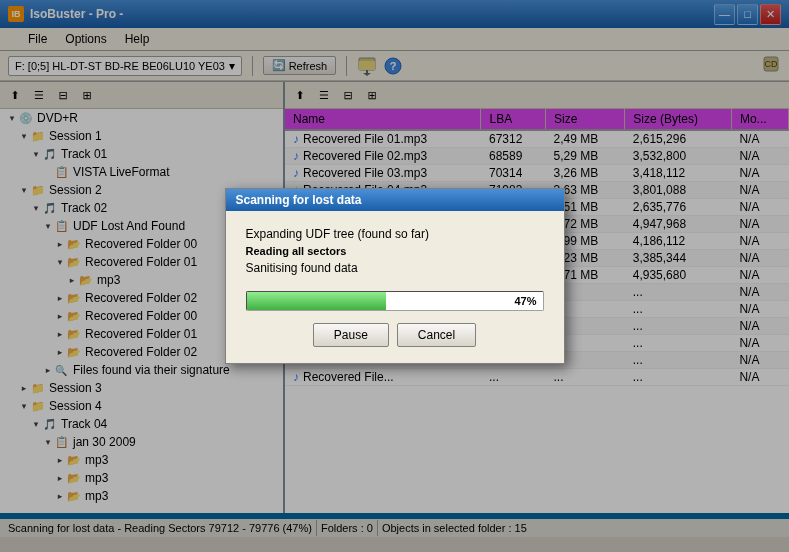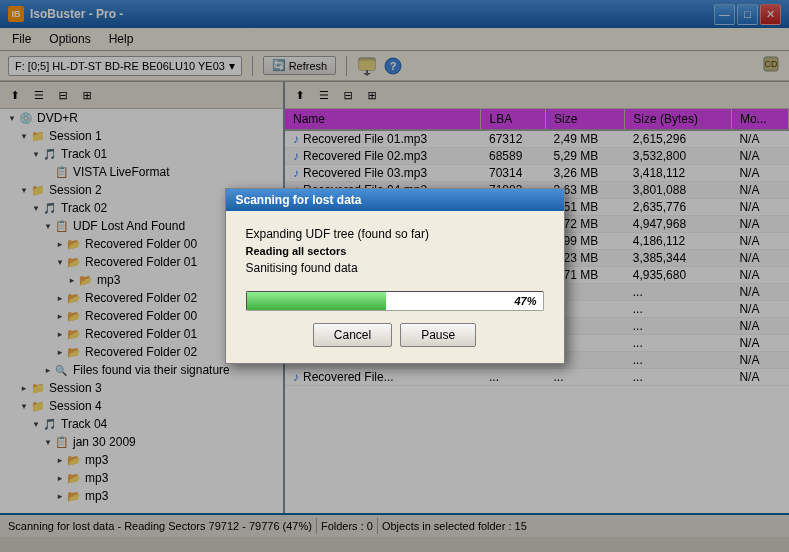--- a/index.html
+++ b/index.html
@@ -21,21 +21,21 @@
     .title-btn {
       width: 21px; height: 21px; border: 1px solid rgba(255,255,255,0.4);
       background: linear-gradient(to bottom, #5ba3e8, #2270c0);
       color: white; cursor: pointer; display: flex; align-items: center; justify-content: center;
       font-size: 11px; border-radius: 2px;
     }
     .title-btn.close { background: linear-gradient(to bottom, #e85b5b, #c02020); }
 
     
     .menu-bar {
-      background: #f0ece0; padding: 2px 4px; display: flex; gap: 2px;
+      background: #f0ece0; padding: 2px 20px; display: flex; gap: 2px;
       border-bottom: 1px solid #a0a0a0;
     }
     .menu-item { padding: 2px 8px; cursor: pointer; border-radius: 2px; }
 
     
     .toolbar {
       background: #f0ece0; padding: 3px 8px; display: flex; align-items: center; gap: 6px;
       border-bottom: 1px solid #c0bdb0;
     }
     .drive-selector {
@@ -94,21 +94,21 @@
     .file-table td {
       padding: 1px 8px; border-bottom: 1px solid #f0f0f0;
       font-size: 12px; white-space: nowrap;
     }
     .file-table tr:nth-child(even) { background: #f8f8f8; }
     .file-icon-cell { display: flex; align-items: center; gap: 4px; }
     .music-icon { color: #4080ff; font-size: 12px; }
 
     
     .status-bar {
-      background: #e0ddd5; border-top: 2px solid #0369a1;
+      background: #e0ddd5; border-top: 6px solid #0369a1;
       padding: 2px 8px; display: flex; align-items: center; gap: 4px;
       font-size: 11px; height: 24px;
     }
     .status-sep { width: 1px; height: 16px; background: #a0a0a0; }
 
     
     .modal-overlay {
       position: fixed; top: 0; left: 0; right: 0; bottom: 0;
       background: rgba(0,0,0,0.3); display: flex; align-items: center; justify-content: center;
       z-index: 1000;
@@ -130,21 +130,21 @@
     .progress-container {
       background: white; border: 1px inset #a0a0a0;
       height: 20px; border-radius: 2px; overflow: hidden; margin-bottom: 6px;
       position: relative;
     }
     .progress-bar {
       height: 100%; background: linear-gradient(to bottom, #90ee90, #40b040);
     }
     .progress-label {
       position: absolute; right: 6px; top: 50%; transform: translateY(-50%);
-      font-size: 11px; font-weight: bold; font-style: italic;
+      font-size: 11px; font-weight: bold;
     }
     .modal-buttons { display: flex; justify-content: center; gap: 8px; margin-top: 12px; }
     .modal-btn {
       padding: 4px 20px; border: 1px solid #808080;
       background: linear-gradient(to bottom, #f8f8f8, #d8d4c8);
       cursor: pointer; font-size: 12px; border-radius: 2px; min-width: 70px;
     }
   </style>
 </head>
 <body>
@@ -627,18 +627,18 @@
     </div>
     <div class="modal-body">
       <p class="modal-text1">Expanding UDF tree (found so far)</p>
       <p class="modal-text2">Reading all sectors</p>
       <p class="modal-text3">Sanitising found data</p>
       <div class="progress-container">
         <div class="progress-bar" id="progress-fill" style="width: 47%;"></div>
         <span class="progress-label">47%</span>
       </div>
       <div class="modal-buttons">
+        <button class="modal-btn">Pause</button>
         <button class="modal-btn">Cancel</button>
-        <button class="modal-btn">Pause</button>
       </div>
     </div>
   </div>
 </div>
 
 </body></html>

